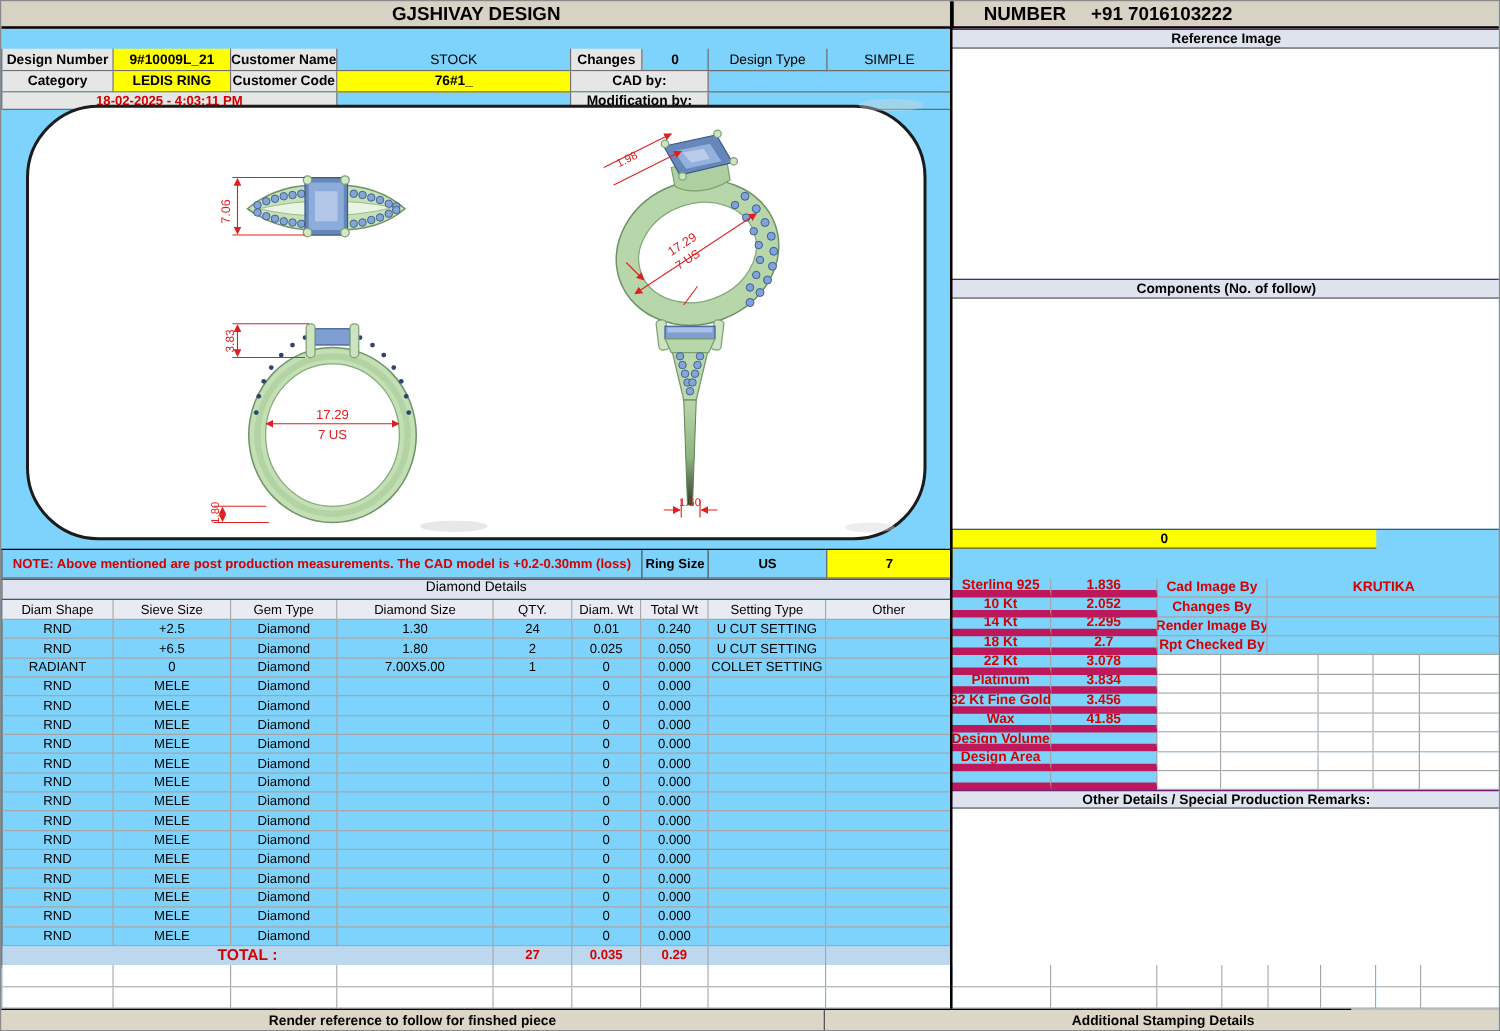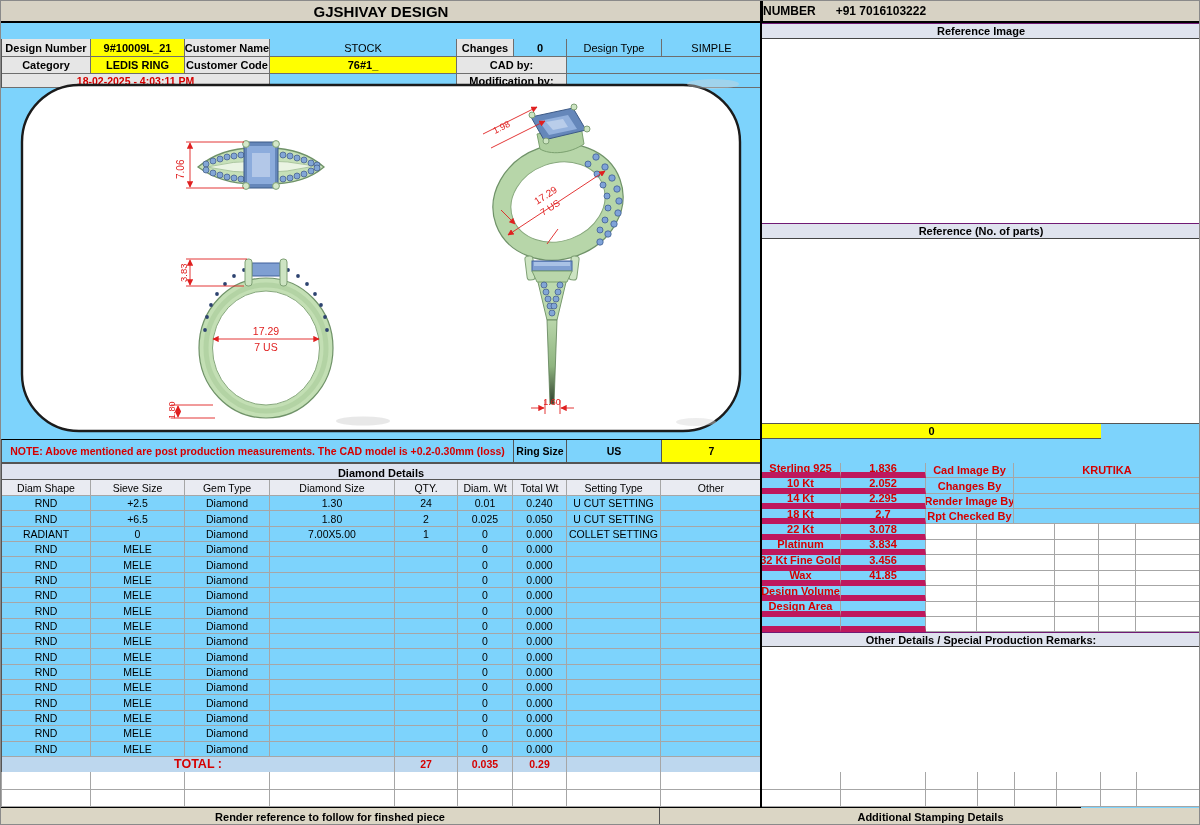--- a/index.html
+++ b/index.html
@@ -6,42 +6,42 @@
   html,body{background:#fff}
   #sheet{position:relative;width:1200px;height:825px;background:#7dd3fc;
          font-family:"Liberation Sans",sans-serif;color:#000;overflow:hidden;
          border:1px solid #8a8a8a}
   .abs{position:absolute}
 
   
   .titlebar{background:var(--tan,#d7d2c4);border-bottom:2px solid #000;
             display:flex;align-items:center;justify-content:center;
             font-weight:bold;font-size:15px}
-  .titlebar.right{justify-content:flex-start;gap:20px;font-size:12px;
+  .titlebar.right{justify-content:flex-start;padding-left:24px;gap:20px;font-size:15px;
                   border-left:2px solid #000}
 
   
   .hdrgrid{display:grid;grid-template-columns:89px 94px 85px 187px 57px 53px 95px 100px;
            grid-template-rows:18px 17px 14px;font-size:11px;border-left:1px solid #555}
   .hc{border-right:1px solid #6e6e6e;border-bottom:1px solid #6e6e6e;
       display:flex;align-items:center;justify-content:center;overflow:hidden;white-space:nowrap}
   .lab{background:#e6e6e6;font-weight:bold}
   .yellow{background:var(--yellow,#ffff00)}
   .bold{font-weight:bold}
   .red{color:var(--red,#d50000)}
 
   
   .noterow{display:grid;grid-template-columns:512px 53px 95px 100px;font-size:10.5px;
            border-left:1px solid #555;border-top:1.5px solid #000}
   .nc{border-right:1px solid #555;border-bottom:1px solid #555;
       display:flex;align-items:center;justify-content:center;overflow:hidden}
 
   
   .sectionbar{background:#dfe4f0;border:1px solid #555;border-bottom:none;
-              display:flex;align-items:flex-end;justify-content:center;font-weight:bold;font-size:11px}
+              display:flex;align-items:flex-start;justify-content:center;font-weight:normal;font-size:11px}
   .dgrid{display:grid;grid-template-columns:89px 94px 85px 125px 63px 55px 54px 94px 101px;
          grid-template-rows:16px repeat(17,15.35px) 16px;
          border:1px solid #555;font-size:10.5px}
   .dgrid [data-rows]{display:contents}
   .dgrid [data-name="diamond-row"]{display:contents}
   .dg-cell,.dgrid td{border-right:1px solid #a6a6a6;border-bottom:1px solid #a6a6a6;
       display:flex;align-items:center;justify-content:center;overflow:hidden;white-space:nowrap}
   .dg-head{background:#e9ebf2}
   .dg-total{background:var(--totalblue,#bdd7ee);color:var(--red,#d50000);font-weight:bold}
   .dg-total.big{font-size:12.5px}
@@ -368,21 +368,21 @@
     <div class="fcell" data-name="footer-left">Render reference to follow for finshed piece</div>
     <div class="fcell" data-name="footer-right">Additional Stamping Details</div>
   </div>
 
   <div class="abs rhead" style="left:760px;top:22px;width:440px;height:16px" data-name="reference-image-header">
     <span data-name="reference-image-title">Reference Image</span>
   </div>
   <div class="abs" style="left:760px;top:38px;width:440px;height:184px;background:#fff" data-name="reference-image-area"></div>
 
   <div class="abs rhead" style="left:760px;top:222px;width:440px;height:16px" data-name="components-header">
-    <span data-name="components-title">Reference (No. of parts)</span>
+    <span data-name="components-title">Components (No. of follow)</span>
   </div>
   <div class="abs" style="left:760px;top:238px;width:440px;height:184px;background:#fff" data-name="components-area"></div>
 
   <div class="abs" style="left:760px;top:422px;width:440px;height:16px;display:grid;grid-template-columns:340px 100px;border-top:1px solid #555" data-name="total-parts-row">
     <div class="tpv" data-name="total-parts-value">0</div>
   </div>
 
 
   <div class="abs metal-rows" style="left:760px;top:462px" data-rows="right_panel.metal_rows" data-name="metal-table">
       <div class="m-row" data-name="metal-row">

